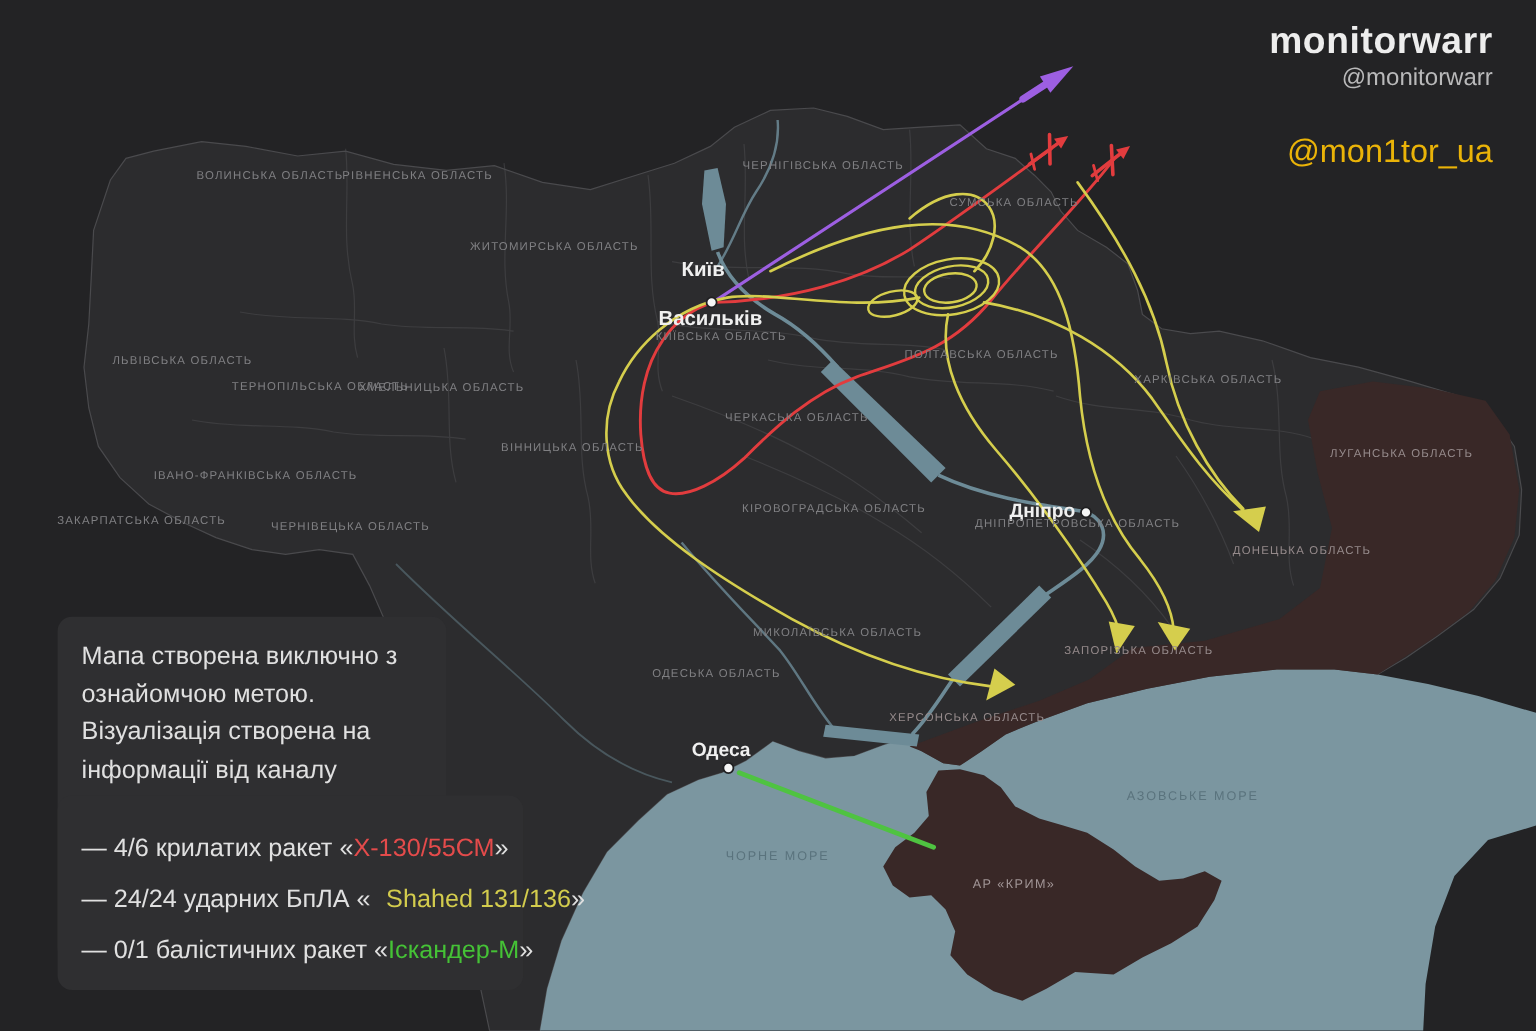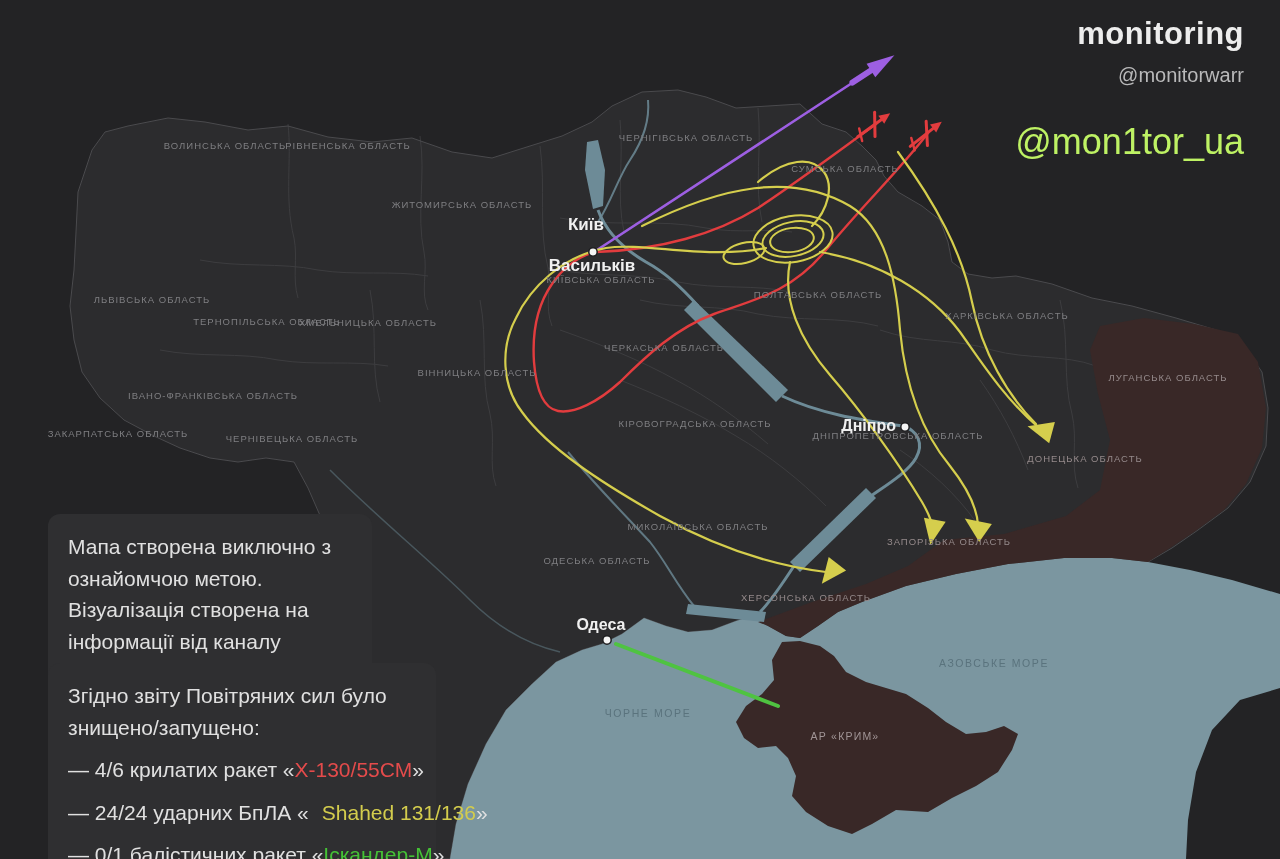--- a/index.html
+++ b/index.html
@@ -8,22 +8,22 @@
   #stage{position:absolute;inset:0;width:1280px;height:859px;background:#232325;}
   svg{position:absolute;left:0;top:0;}
   svg text{font-family:"Liberation Sans",sans-serif;}
   .oblast-label{fill:#7f7f82;font-size:9.5px;letter-spacing:1px;}
   .oblast-label.occ{fill:#958a8b;}
   .sea-label{fill:#5a737d;font-size:10.5px;letter-spacing:1.6px;}
   .crimea-label{fill:#a19596;font-size:10.5px;letter-spacing:1.2px;}
   .city-label{fill:#f0f0f0;}
   .header{position:absolute;right:36px;top:16px;text-align:right;color:#ededed;}
   .header .title{font-size:31px;font-weight:700;letter-spacing:.5px;}
-  .header .sub{font-size:20px;color:#b9b9ba;margin-top:12px;}
-  .header .handle{font-size:36px;color:#bef264;margin-top:34px;font-weight:500;}
+  .header .sub{font-size:20px;color:#b9b9ba;margin-top:2px;}
+  .header .handle{font-size:27px;color:#eab308;margin-top:34px;font-weight:500;}
   .infobox{position:absolute;background:#2f2f31;border-radius:12px;color:#e0e0e0;
            font-size:21px;line-height:1.5;padding:17px 20px;box-sizing:border-box;}
   #disclaimer{left:48px;top:514px;width:324px;}
   #disclaimer p{margin:0;}
   #disclaimer p + p{margin-top:2px;}
   #stats{left:48px;top:663px;width:388px;}
   #stats .stat-title{margin-bottom:4px;}
   .stat-line{margin-top:11px;white-space:nowrap;}
   .stat-name.red{color:#e44b4b;}
   .stat-name.yellow{color:#d3cc4d;margin-left:13px;}
@@ -151,32 +151,31 @@
         <text x="597" y="564" text-anchor="middle" class="oblast-label">ОДЕСЬКА ОБЛАСТЬ</text>
         <text x="949" y="545" text-anchor="middle" class="oblast-label occ">ЗАПОРІЗЬКА ОБЛАСТЬ</text>
         <text x="806" y="601" text-anchor="middle" class="oblast-label occ">ХЕРСОНСЬКА ОБЛАСТЬ</text>
         <text x="648" y="717" text-anchor="middle" class="sea-label">ЧОРНЕ МОРЕ</text>
         <text x="994" y="667" text-anchor="middle" class="sea-label">АЗОВСЬКЕ МОРЕ</text>
         <text x="845" y="740" text-anchor="middle" class="crimea-label">АР «КРИМ»</text>
       </g>
   </svg>
 
   <div class="header">
-    <div class="title">monitoring</div>
+    <div class="title">monitorwarr</div>
     <div class="sub">@monitorwarr</div>
     <div class="handle">@mon1tor_ua</div>
   </div>
 
   <div id="disclaimer" class="infobox">
     <p>Мапа створена виключно з ознайомчою метою. Візуалізація створена на інформації від каналу Повітряних сил, monitoring та @moni1tor_ua.</p>
     <p>Усі маршрути зображено умовно.</p>
   </div>
 
   <div id="stats" class="infobox">
-    <div class="stat-title">Згідно звіту Повітряних сил було знищено/запущено:</div>
     <div id="stats-list">
         <div class="stat-line"><span>— 4/6 крилатих ракет «</span><span class="stat-name red">Х-130/55СМ</span><span>»</span></div>
         <div class="stat-line"><span>— 24/24 ударних БпЛА «</span><span class="stat-name yellow">Shahed 131/136</span><span>»</span></div>
         <div class="stat-line"><span>— 0/1 балістичних ракет «</span><span class="stat-name green">Іскандер-М</span><span>»</span></div>
       </div>
   </div>
 
 </div>
 
 </body></html>

